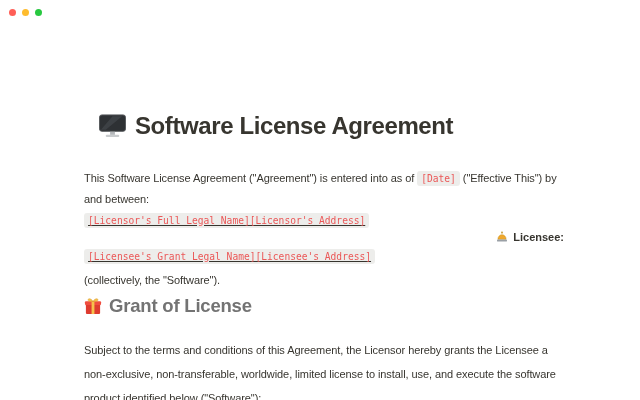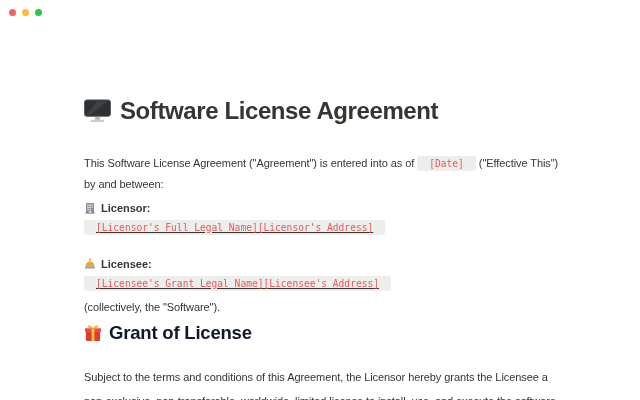--- a/index.html
+++ b/index.html
@@ -6,39 +6,39 @@
   .page{position:relative;width:640px;height:400px;background:#ffffff;overflow:hidden;
         font-family:"Liberation Sans","DejaVu Sans",sans-serif;color:#37352f;}
   .traffic{position:absolute;top:9px;left:9px;display:flex;gap:6px;}
   .dot{width:7px;height:7px;border-radius:50%;display:inline-block;}
   .dot.red{background:#ff5f57;}
   .dot.yellow{background:#febc2e;}
   .dot.green{background:#28c840;}
 
   .content{position:absolute;top:94px;left:84px;width:480px;}
 
-  h1.title{margin:0;font-size:24px;line-height:33px;font-weight:700;letter-spacing:-0.4px;
+  h1.title{margin:15px;font-size:24px;line-height:33px;font-weight:700;letter-spacing:-0.4px;
            display:flex;align-items:center;gap:9px;color:#37352f;}
   h2.h2{margin:6px 0 0;font-size:18.5px;line-height:24px;font-weight:700;letter-spacing:-0.2px;
-        display:flex;align-items:center;gap:7px;color:#0f172a;}
+        display:flex;align-items:center;gap:7px;color:#737373;}
 
   .body-text{font-size:11px;line-height:20px;letter-spacing:-0.08px;margin:0;}
   .p1{margin-top:26px;}
   .p2{margin-top:20px;line-height:24px;}
   b{font-weight:400;}
 
   .label-row{margin-top:6px;display:flex;align-items:center;gap:5px;
              font-size:11px;line-height:16px;font-weight:700;}
-  .label-row.second{margin-top:20px;}
+  .label-row.second{margin-top:0;justify-content:flex-end;}
   .code-row{margin-top:1px;line-height:17px;text-decoration:underline;}
   .parties{margin-top:7px;line-height:16px;}
 
   .inline-code{font-family:"DejaVu Sans Mono","Liberation Mono",monospace;
                font-size:9.6px;color:#eb5757;background:rgba(135,131,120,0.15);
-               border-radius:3px;padding:2px 12px;letter-spacing:0;}
+               border-radius:3px;padding:2px 4px;letter-spacing:0;}
   .bullet{margin-top:0;display:flex;align-items:flex-start;font-size:11px;line-height:20px;}
   .bullet .marker{width:10px;margin-left:6px;margin-right:6px;text-align:center;flex:none;}
   .bullet .marker::before{content:"•";font-size:11px;}
   .icon{display:inline-flex;flex:none;align-items:center;justify-content:center;}
 </style>
 </head>
 <body>
 
 <div class="page">
 
@@ -57,38 +57,20 @@
           <polygon points="2,16 14,2 24,2 7,16" fill="#4a4e53" opacity="0.55"></polygon>
           <rect x="11.5" y="18" width="5" height="3.2" fill="#b4b7ba"></rect>
           <rect x="7" y="21" width="14" height="2.4" rx="1.1" fill="#c9ccce"></rect>
         </svg>
       </span>
       <span>Software License Agreement</span>
     </h1>
 
     <p class="body-text p1"><span>This Software License Agreement ("</span><b>Agreement</b><span>") is entered into as of </span><span class="inline-code">[Date]</span><span> ("</span><b>Effective This</b><span>") by and between:</span></p>
 
-    <div class="label-row">
-      <span class="icon">
-        <svg width="12" height="12" viewBox="0 0 12 12">
-          <rect x="2" y="1" width="8" height="10" rx="0.5" fill="#8d9399"></rect>
-          <rect x="3.2" y="2.4" width="1.6" height="1.4" fill="#d8dbde"></rect>
-          <rect x="5.4" y="2.4" width="1.6" height="1.4" fill="#d8dbde"></rect>
-          <rect x="7.6" y="2.4" width="1.2" height="1.4" fill="#d8dbde"></rect>
-          <rect x="3.2" y="4.6" width="1.6" height="1.4" fill="#d8dbde"></rect>
-          <rect x="5.4" y="4.6" width="1.6" height="1.4" fill="#d8dbde"></rect>
-          <rect x="7.6" y="4.6" width="1.2" height="1.4" fill="#d8dbde"></rect>
-          <rect x="3.2" y="6.8" width="1.6" height="1.4" fill="#d8dbde"></rect>
-          <rect x="5.4" y="6.8" width="1.6" height="1.4" fill="#d8dbde"></rect>
-          <rect x="4.8" y="9" width="2.4" height="2" fill="#e7e9ea"></rect>
-          <rect x="1.2" y="10.6" width="9.6" height="0.9" fill="#6f757b"></rect>
-        </svg>
-      </span>
-      <span>Licensor:</span>
-    </div>
     <div class="code-row">
       <span class="inline-code">[Licensor's Full Legal Name][Licensor's Address]</span>
     </div>
 
     <div class="label-row second">
       <span class="icon">
         <svg width="12" height="12" viewBox="0 0 12 12">
           <rect x="5.3" y="0.6" width="1.4" height="1.8" rx="0.5" fill="#b8860b"></rect>
           <path d="M1.9,8.3 a4.1,4.6 0 0 1 8.2,0 z" fill="#f0a92e" stroke="#c98f1b" stroke-width="0.5"></path>
           <rect x="1" y="8.5" width="10" height="2.1" rx="0.9" fill="#9aa0a6"></rect>

